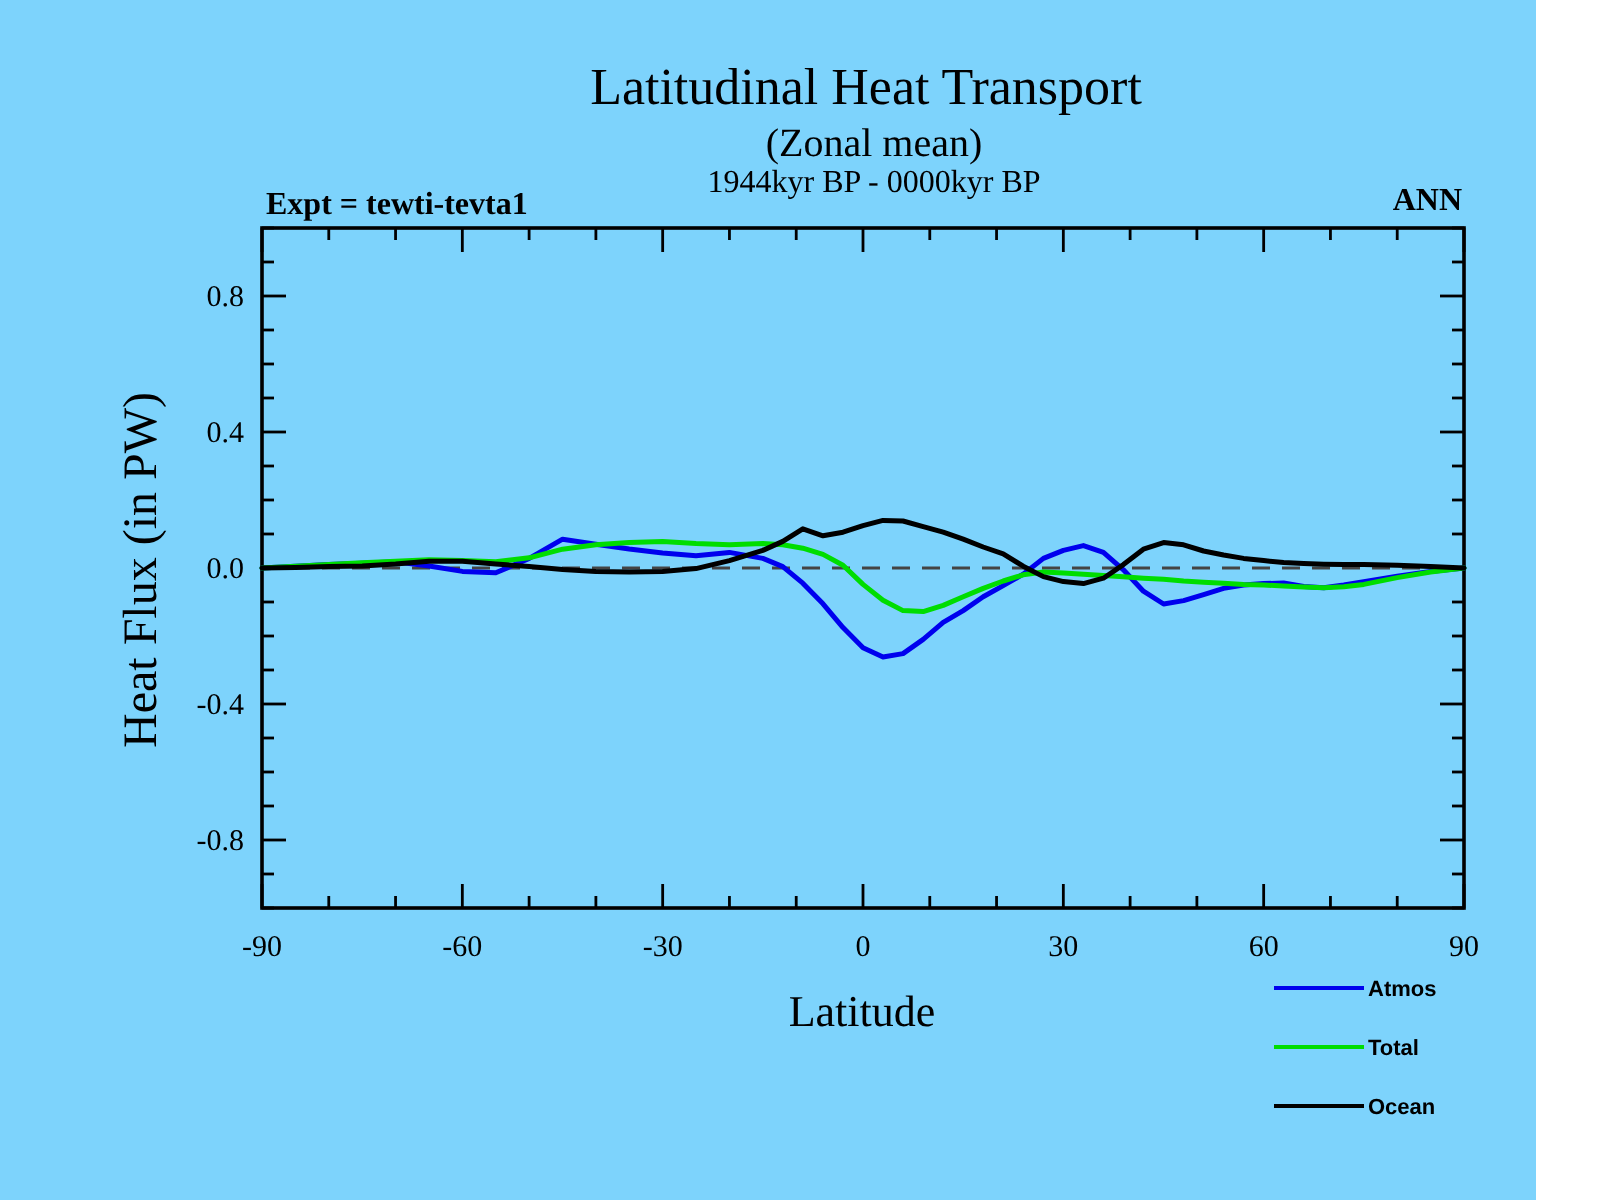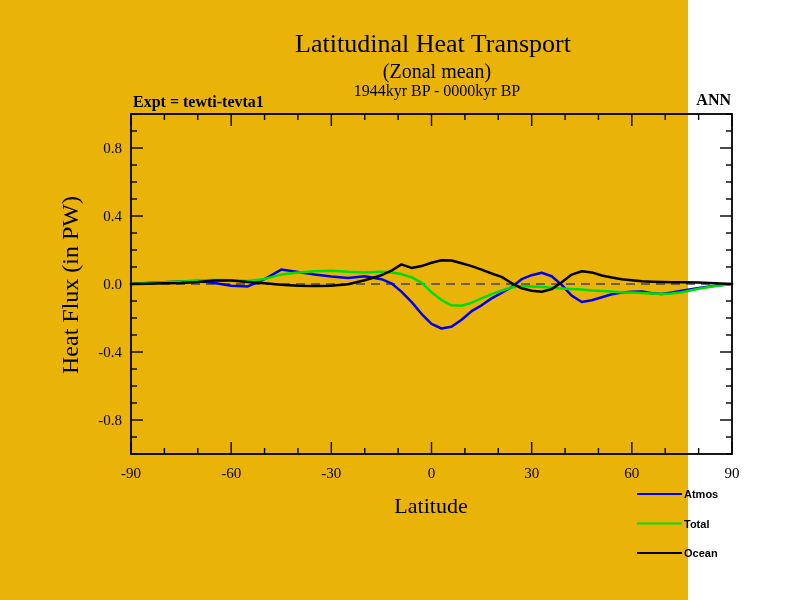--- a/index.html
+++ b/index.html
@@ -6,23 +6,23 @@
     margin: 0;
     padding: 0;
     background: #ffffff;
     width: 800px;
     height: 600px;
     overflow: hidden;
     font-family: "Liberation Serif", serif;
   }
   #stage {
     position: relative;
-    width: 688px;
+    width: 768px;
     height: 600px;
-    background: #eab308;
+    background: #7dd3fc;
   }
   svg text {
     fill: #000000;
     font-family: "Liberation Serif", serif;
   }
   .title-main   { font-size: 26px; }
   .title-sub    { font-size: 20px; }
   .title-period { font-size: 16px; }
   .corner-label { font-size: 16px; font-weight: bold; }
   .axis-title-x { font-size: 22px; }

